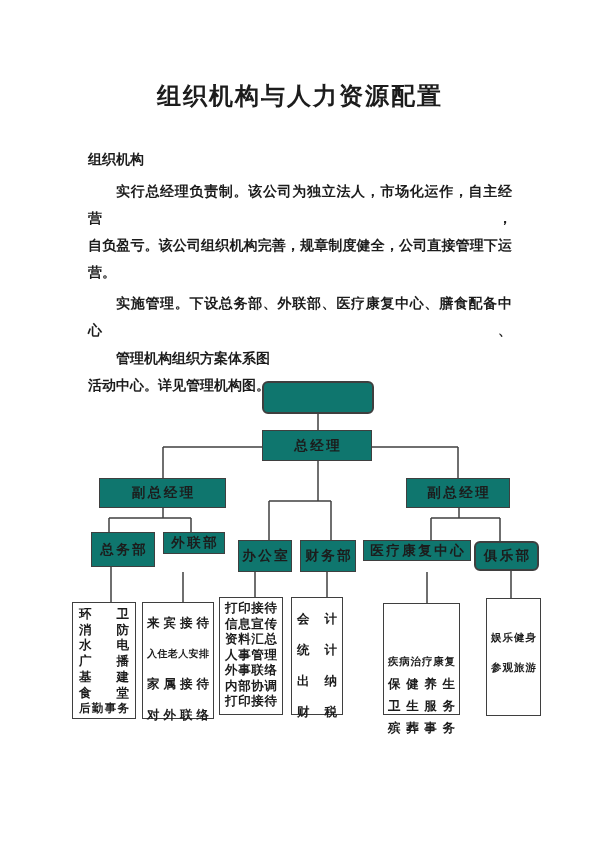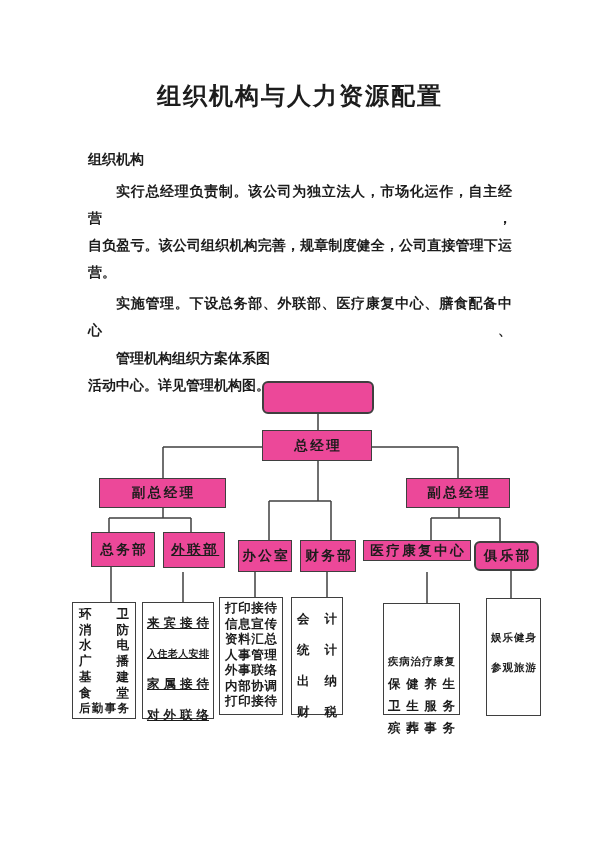--- a/index.html
+++ b/index.html
@@ -16,35 +16,35 @@
   }
   .line{white-space:nowrap;}
   .line.indent{text-indent:28px;}
   .line.full{text-align:justify;text-align-last:justify;white-space:normal;}
   .line.mt5{margin-top:5px;}
   .line.mt1{margin-top:1px;}
   .line.mt4{margin-top:4px;}
   .chart{position:absolute;left:0;top:0;width:600px;height:850px;}
   .chart svg{position:absolute;left:0;top:0;pointer-events:none;}
   .nbox{
-    position:absolute;box-sizing:border-box;border:1.5px solid #3f3f3f;background:#ec4899;
+    position:absolute;box-sizing:border-box;border:1.5px solid #3f3f3f;background:#0f766e;
     display:flex;align-items:center;justify-content:center;
     font-size:13.5px;font-weight:bold;letter-spacing:2.5px;text-indent:2.5px;
   }
   .nbox.thick{border-width:2px;border-radius:6px;}
   .dbox{
     position:absolute;box-sizing:border-box;border:1.5px solid #3f3f3f;background:#fff;
     font-weight:bold;
   }
   .dline{text-align:justify;text-align-last:justify;}
   .d1{left:72px;top:602px;width:64px;height:117px;padding:4px 6px;}
   .d1 .dline{line-height:15.7px;font-size:12.5px;}
   .d1 .dline:last-child{font-size:11.5px;}
   .d2{left:142px;top:602px;width:72px;height:117px;padding:5px 4px;}
-  .d2 .dline{line-height:30.5px;font-size:12.5px;text-decoration:underline;}
+  .d2 .dline{line-height:30.5px;font-size:12.5px;}
   .d2 .dline:nth-child(2){font-size:10px;}
   .d3{left:219px;top:597px;width:64px;height:118px;padding:3px 5px;}
   .d3 .dline{line-height:15.5px;font-size:12.5px;}
   .d4{left:291px;top:597px;width:52px;height:118px;padding:6px 5px;}
   .d4 .dline{line-height:31px;font-size:12.5px;}
   .d5{left:383px;top:603px;width:77px;height:112px;padding:7px 4px;}
   .d5 .dline{line-height:22px;font-size:12.5px;}
   .d5 .dline:first-child{font-size:10.5px;margin-top:40px;}
   .d6{left:486px;top:598px;width:55px;height:118px;padding:24px 4px 0 4px;}
   .d6 .dline{line-height:30px;font-size:10.5px;}
@@ -99,21 +99,21 @@
     <div class="nbox thick" style="left:262px;top:381px;width:112px;height:33px;"></div>
 
     <div class="nbox" style="left:262px;top:430px;width:110px;height:31px;">总经理</div>
 
     <div class="nbox" style="left:99px;top:478px;width:127px;height:30px;">副总经理</div>
 
     <div class="nbox" style="left:406px;top:478px;width:104px;height:30px;">副总经理</div>
 
     <div class="nbox" style="left:91px;top:532px;width:64px;height:35px;">总务部</div>
 
-    <div class="nbox" style="left:163px;top:532px;width:62px;height:36px;text-decoration:underline;">外联部</div>
+    <div class="nbox" style="left:163px;top:532px;width:62px;height:22px;">外联部</div>
 
     <div class="nbox" style="left:238px;top:540px;width:54px;height:32px;">办公室</div>
 
     <div class="nbox" style="left:300px;top:540px;width:56px;height:32px;">财务部</div>
 
     <div class="nbox" style="left:363px;top:540px;width:108px;height:21px;">医疗康复中心</div>
 
     <div class="nbox thick" style="left:474px;top:541px;width:65px;height:30px;">俱乐部</div>
 
     <div class="dbox d1">

